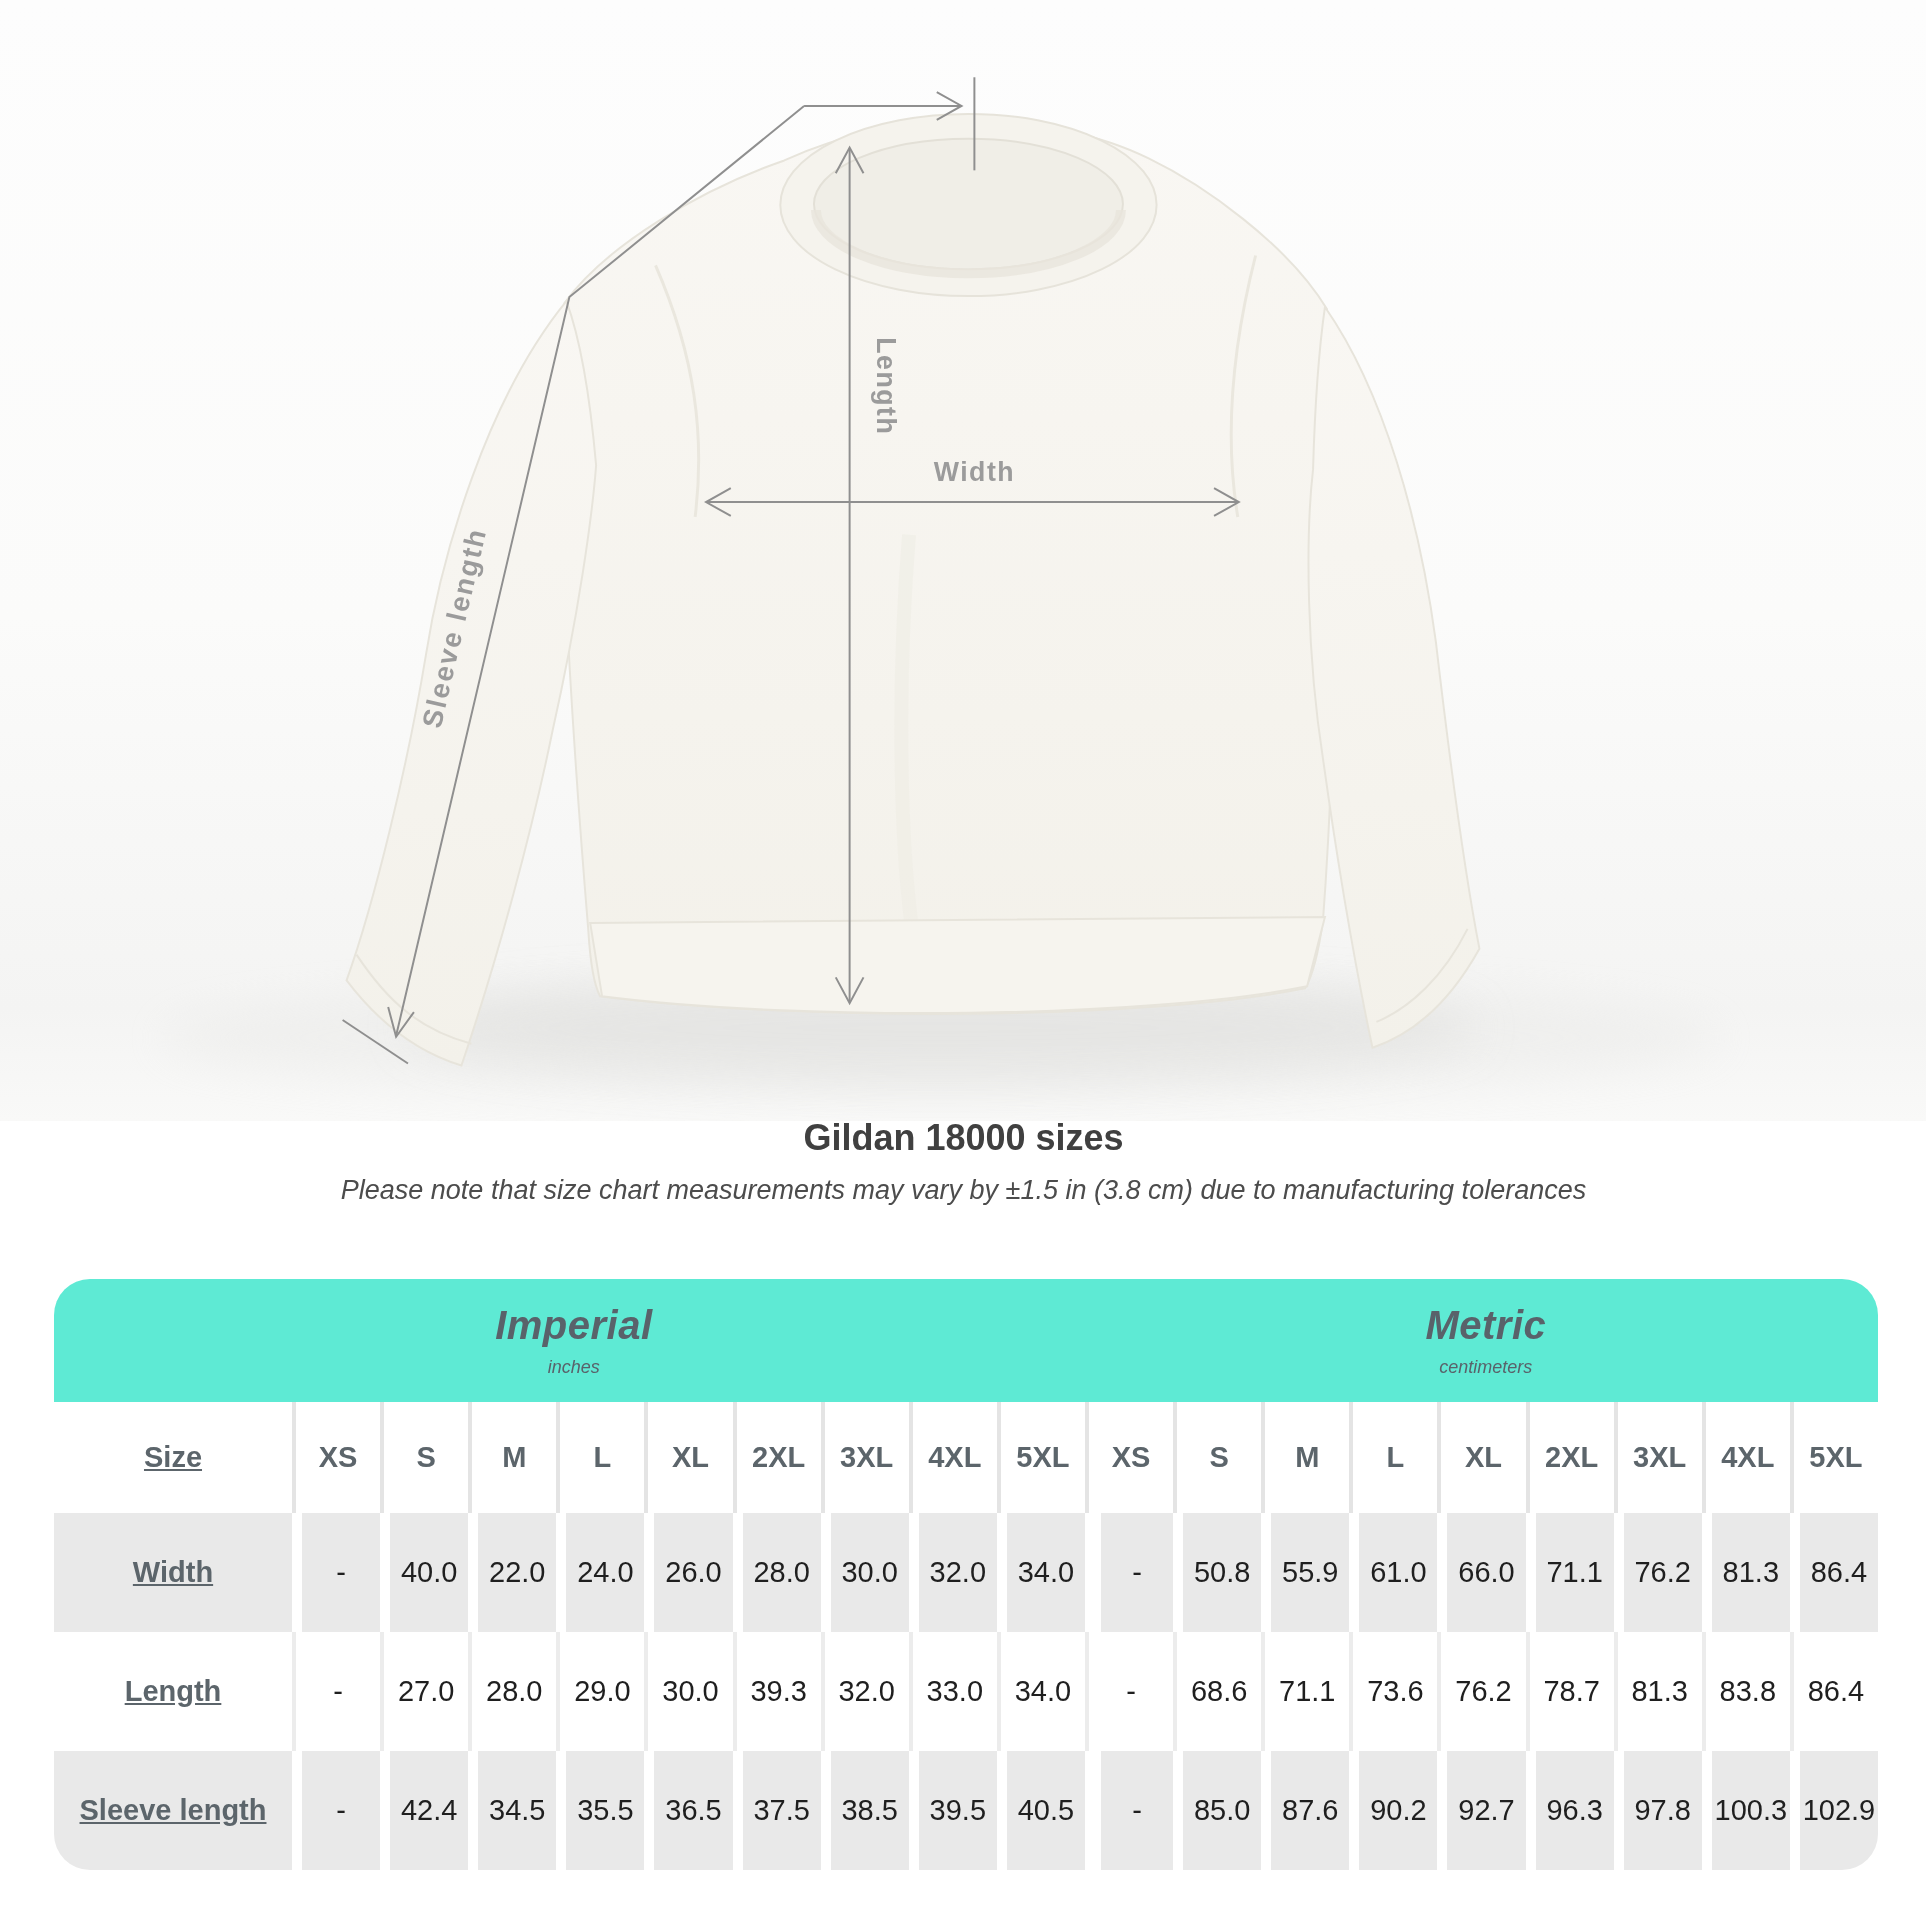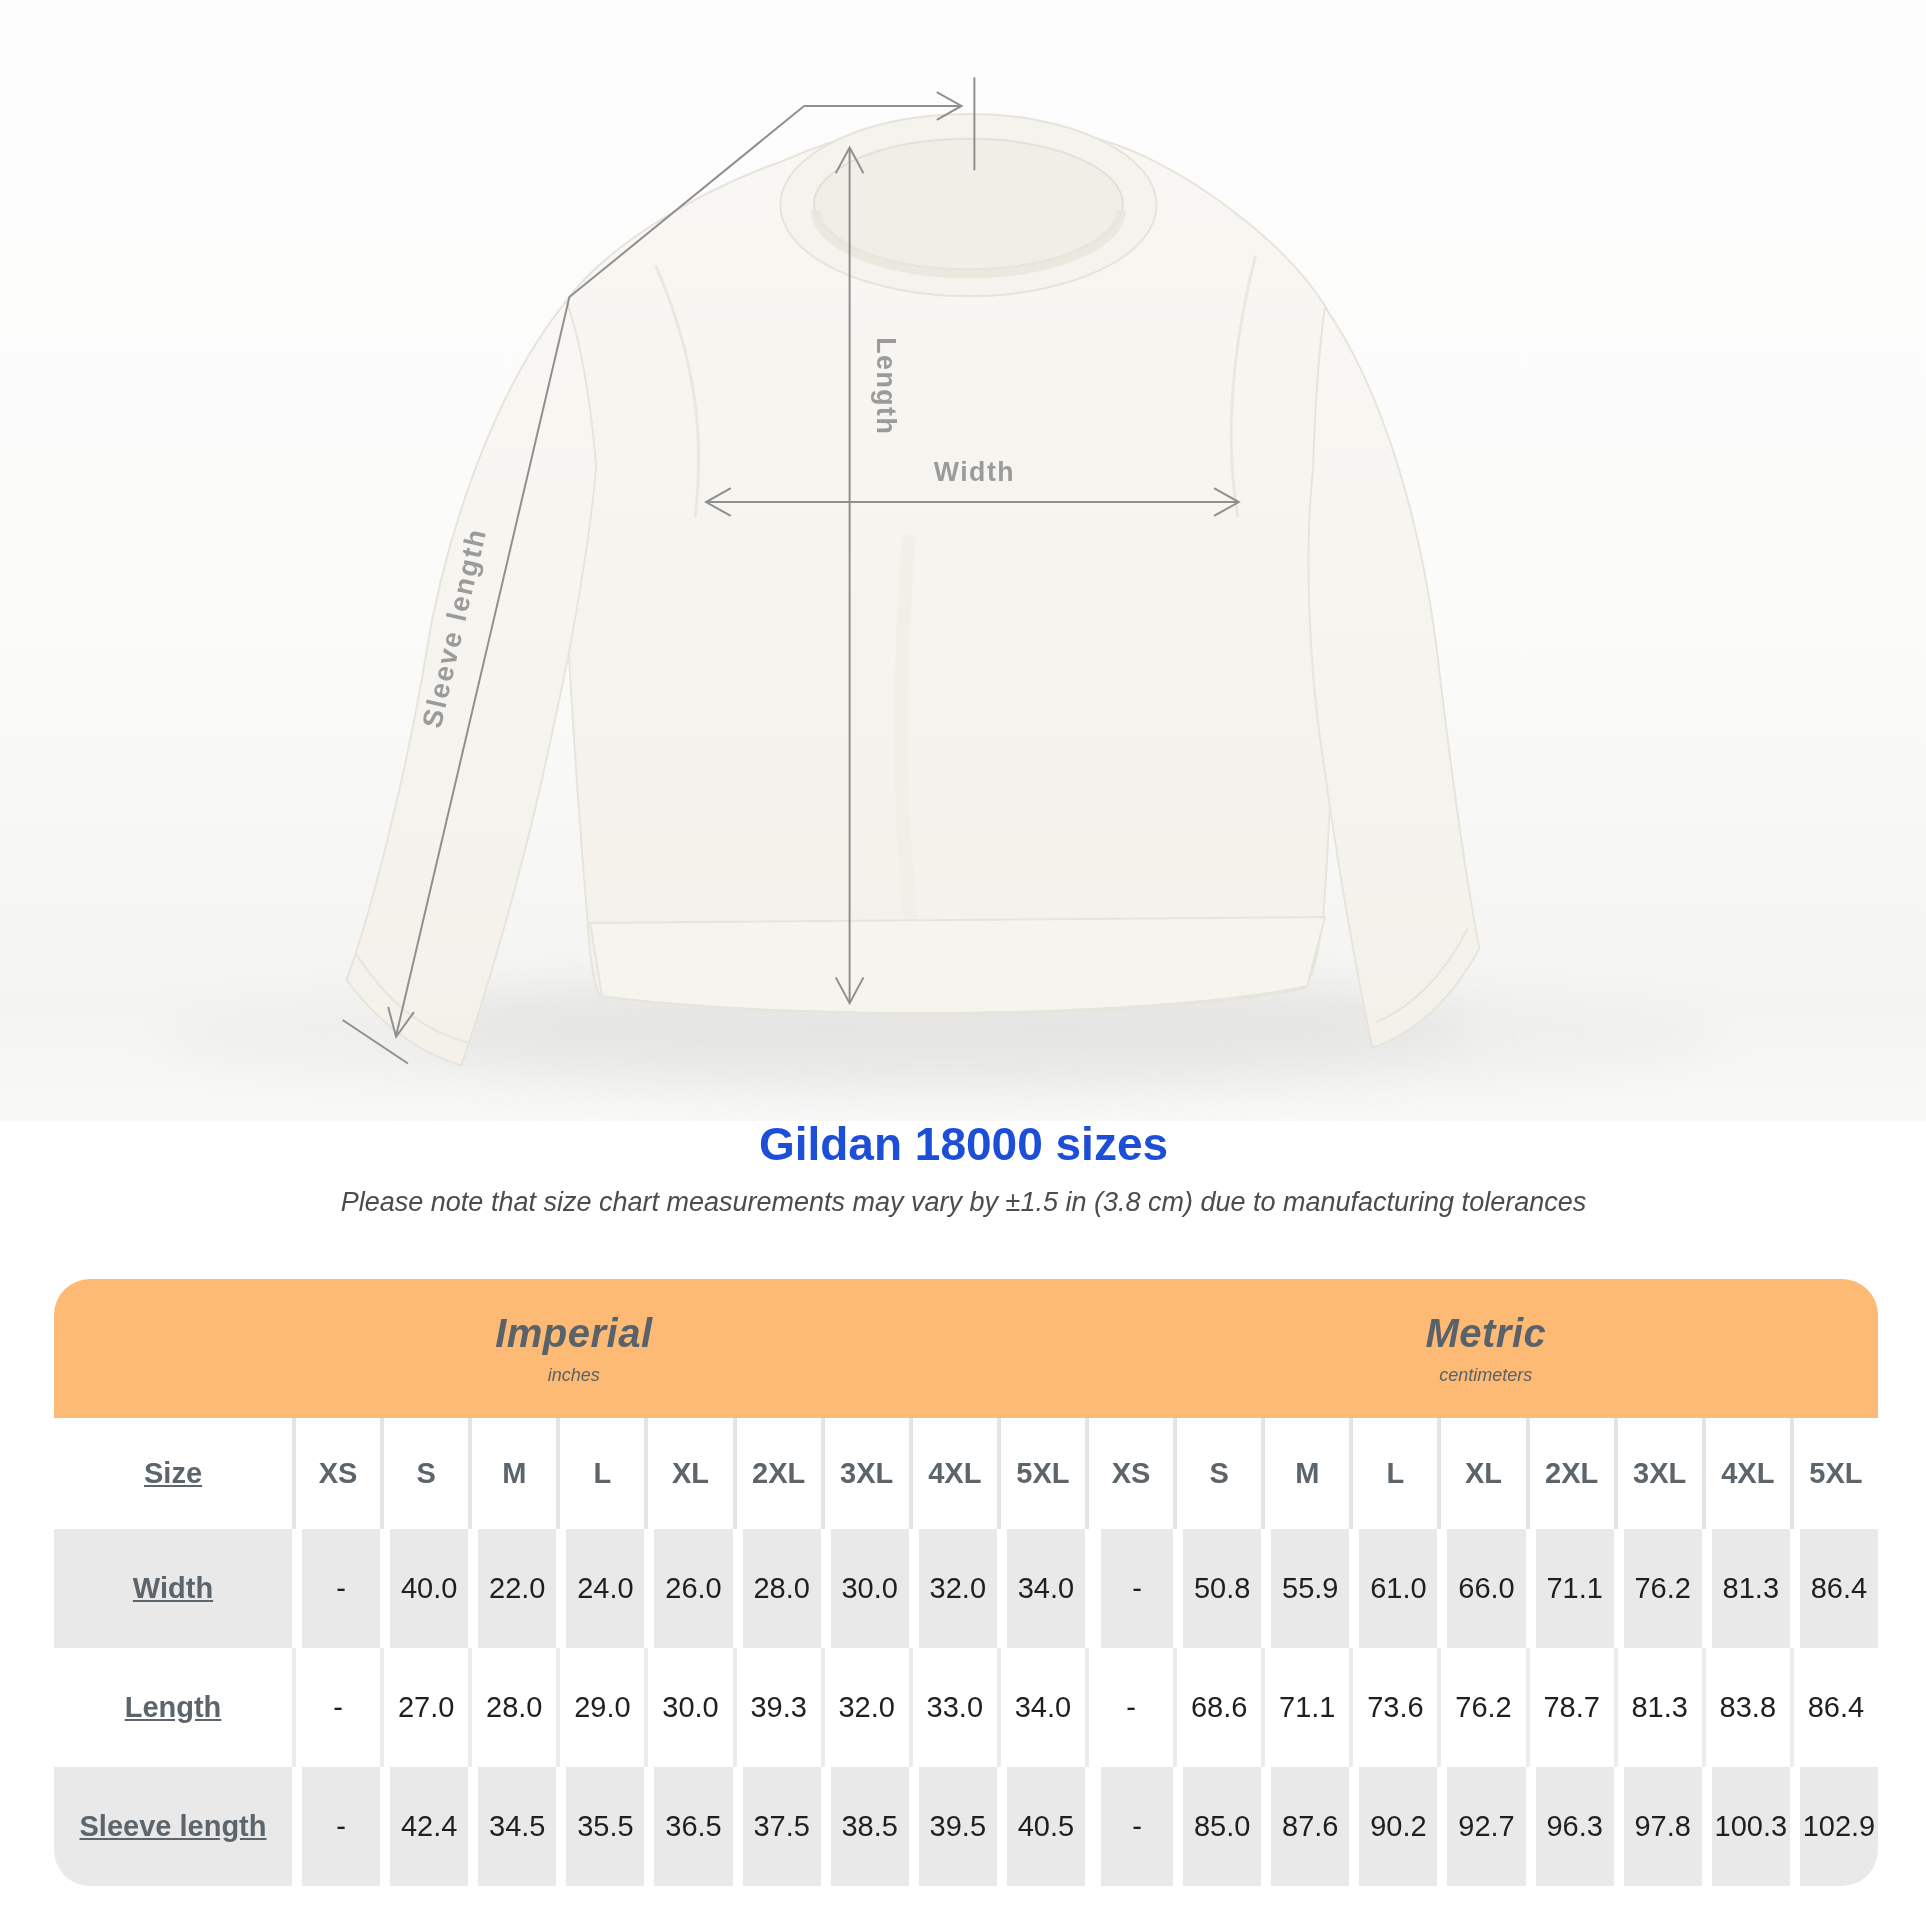--- a/index.html
+++ b/index.html
@@ -6,26 +6,26 @@
   body{width:1927px;height:1927px;position:relative;overflow:hidden;
        font-family:"Liberation Sans", sans-serif;}
 
   
   .photo-area{position:absolute;top:0;left:0;width:1927px;height:1121px;
     background:linear-gradient(180deg,#fdfdfd 0%,#fbfbfa 55%,#f4f4f3 90%,#f9f9f8 100%);}
   .photo-area svg{display:block;}
 
   
   .titleblock{position:absolute;top:1117px;left:0;width:100%;text-align:center;}
-  .titleblock h1{margin:0 0 16px 0;font-size:46px;font-weight:700;color:#1d4ed8;letter-spacing:0;}
+  .titleblock h1{margin:0 0 16px 0;font-size:36px;font-weight:700;color:#404040;letter-spacing:0;}
   .titleblock p{margin:12px;font-size:27px;font-style:italic;color:#4c4c4c;}
 
   
   .sizechart{position:absolute;left:54px;top:1279px;width:1824px;}
-  .band{height:139px;background:#fdba74;border-radius:36px 36px 0 0;display:flex;}
+  .band{height:123px;background:#5eead4;border-radius:36px 36px 0 0;display:flex;}
   .bgroup{display:flex;flex-direction:column;align-items:center;justify-content:center;gap:9px;}
   .bgroup.imp{width:57%;}
   .bgroup.met{width:43%;}
   .bname{font-size:40px;font-weight:700;font-style:italic;color:#59626a;letter-spacing:0.5px;}
   .bunit{font-size:18px;font-style:italic;color:#59626a;}
 
   .trow{display:grid;grid-template-columns:238px repeat(18,1fr);}
   .row-size{height:111px;background:#ffffff;}
   .row-data{height:119px;}
   .row-gray{background:#e9e9e9;}

